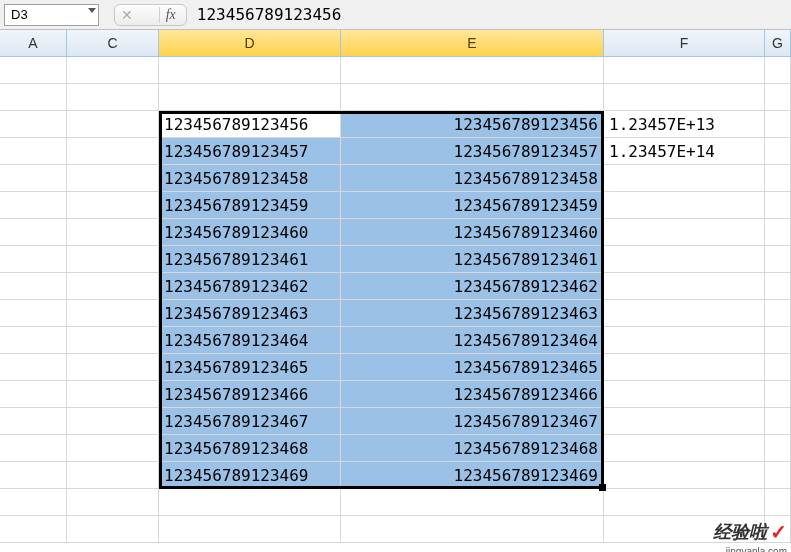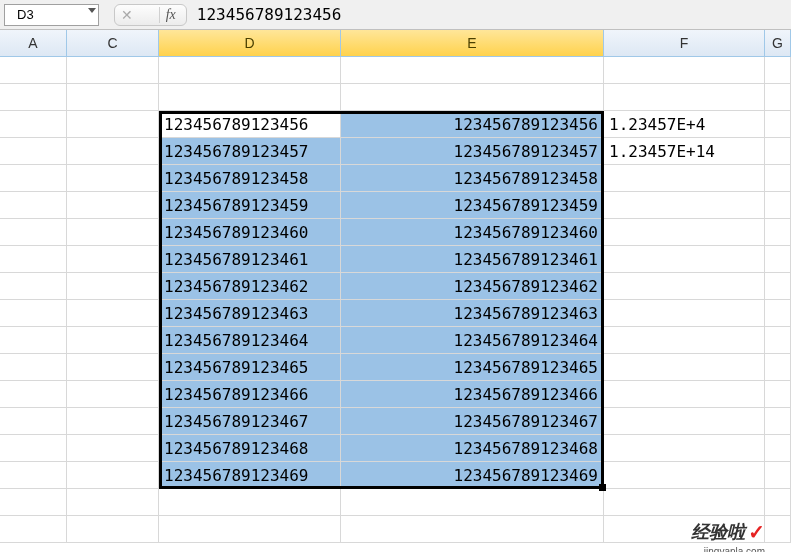--- a/index.html
+++ b/index.html
@@ -24,21 +24,21 @@
       border-bottom: 1px solid #c0c0c0;
       padding: 3px 0;
     }
     .name-box {
       width: 95px;
       height: 22px;
       background: #fff;
       border: 1px solid #a0a0a0;
       display: flex;
       align-items: center;
-      padding: 0 12px;
+      padding: 0 6px;
       font-size: 13px;
       margin-left: 4px;
       position: relative;
     }
     .name-box-dropdown {
       position: absolute;
       right: 2px;
       top: 3px;
       width: 0;
       height: 0;
@@ -148,21 +148,21 @@
       height: 7px;
       background: #000;
       right: -5px;
       bottom: -5px;
       z-index: 11;
     }
     
     .watermark {
       position: absolute;
       bottom: 8px;
-      right: 26px;
+      right: 4px;
       font-size: 14px;
       color: #333;
       display: flex;
       align-items: flex-start;
     }
     .watermark .main {
       font-weight: bold;
       font-style: italic;
       font-size: 18px;
       font-family: "KaiTi", serif;
@@ -234,21 +234,21 @@
         <div class="cell col-D left-align"></div>
         <div class="cell col-E"></div>
         <div class="cell col-F left-align"></div>
         <div class="cell col-G"></div>
       </div>
       <div class="grid-row">
         <div class="cell col-A"></div>
         <div class="cell col-C"></div>
         <div class="cell col-D active-cell left-align">123456789123456</div>
         <div class="cell col-E selected-range">123456789123456</div>
-        <div class="cell col-F left-align">1.23457E+4</div>
+        <div class="cell col-F left-align">1.23457E+13</div>
         <div class="cell col-G"></div>
       </div>
       <div class="grid-row">
         <div class="cell col-A"></div>
         <div class="cell col-C"></div>
         <div class="cell col-D selected-range left-align">123456789123457</div>
         <div class="cell col-E selected-range">123456789123457</div>
         <div class="cell col-F left-align">1.23457E+14</div>
         <div class="cell col-G"></div>
       </div>

